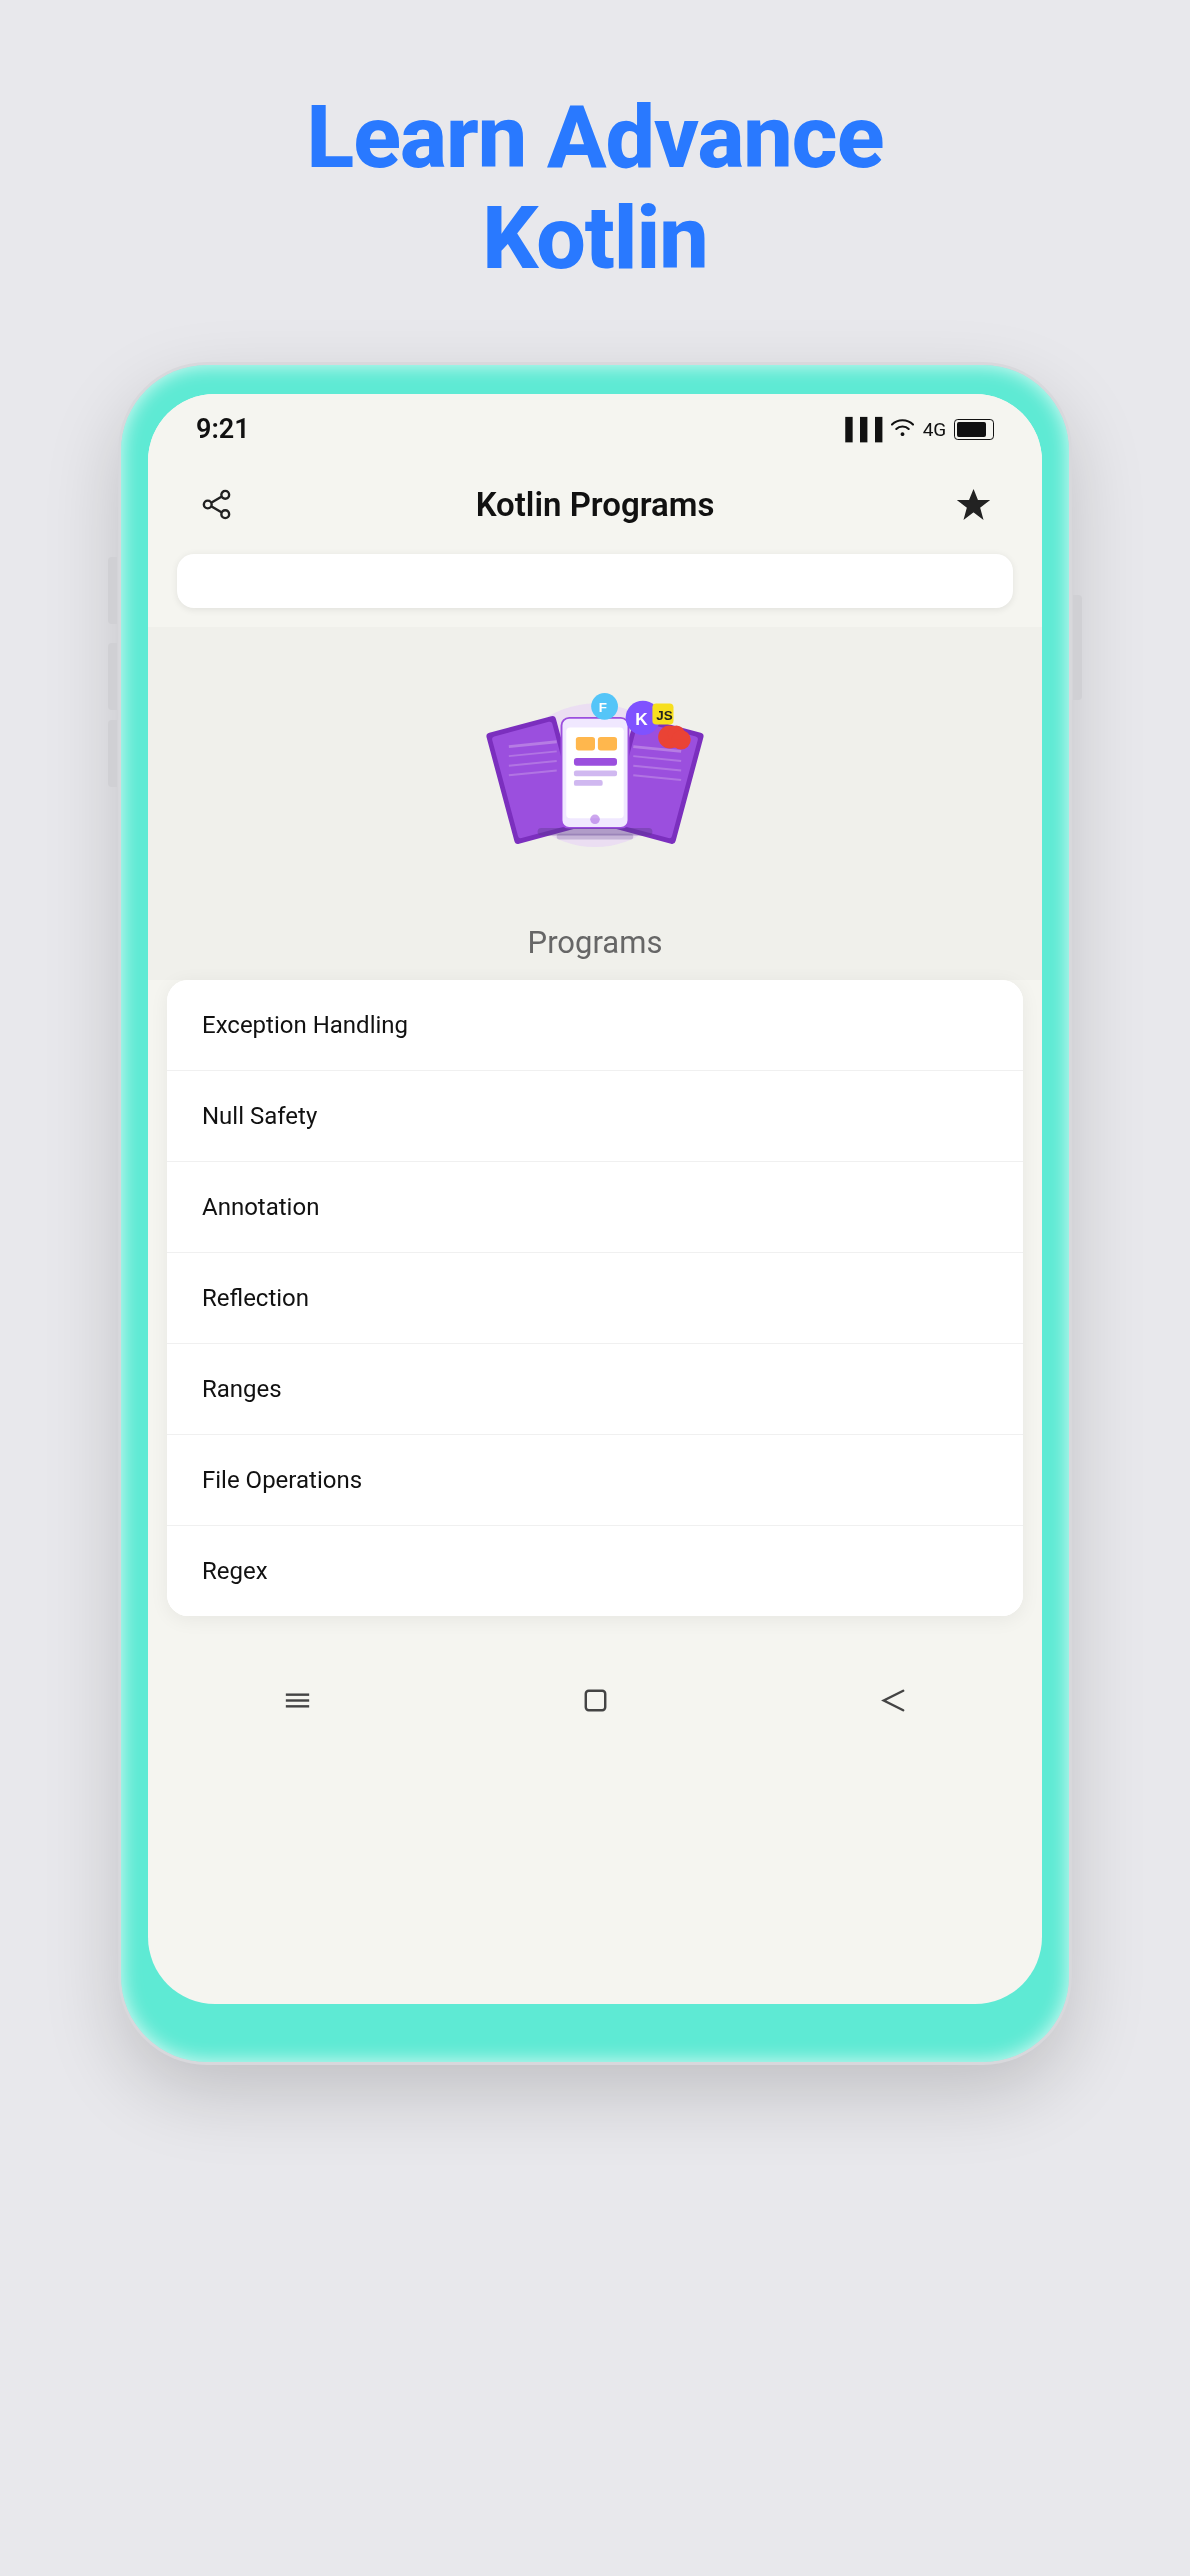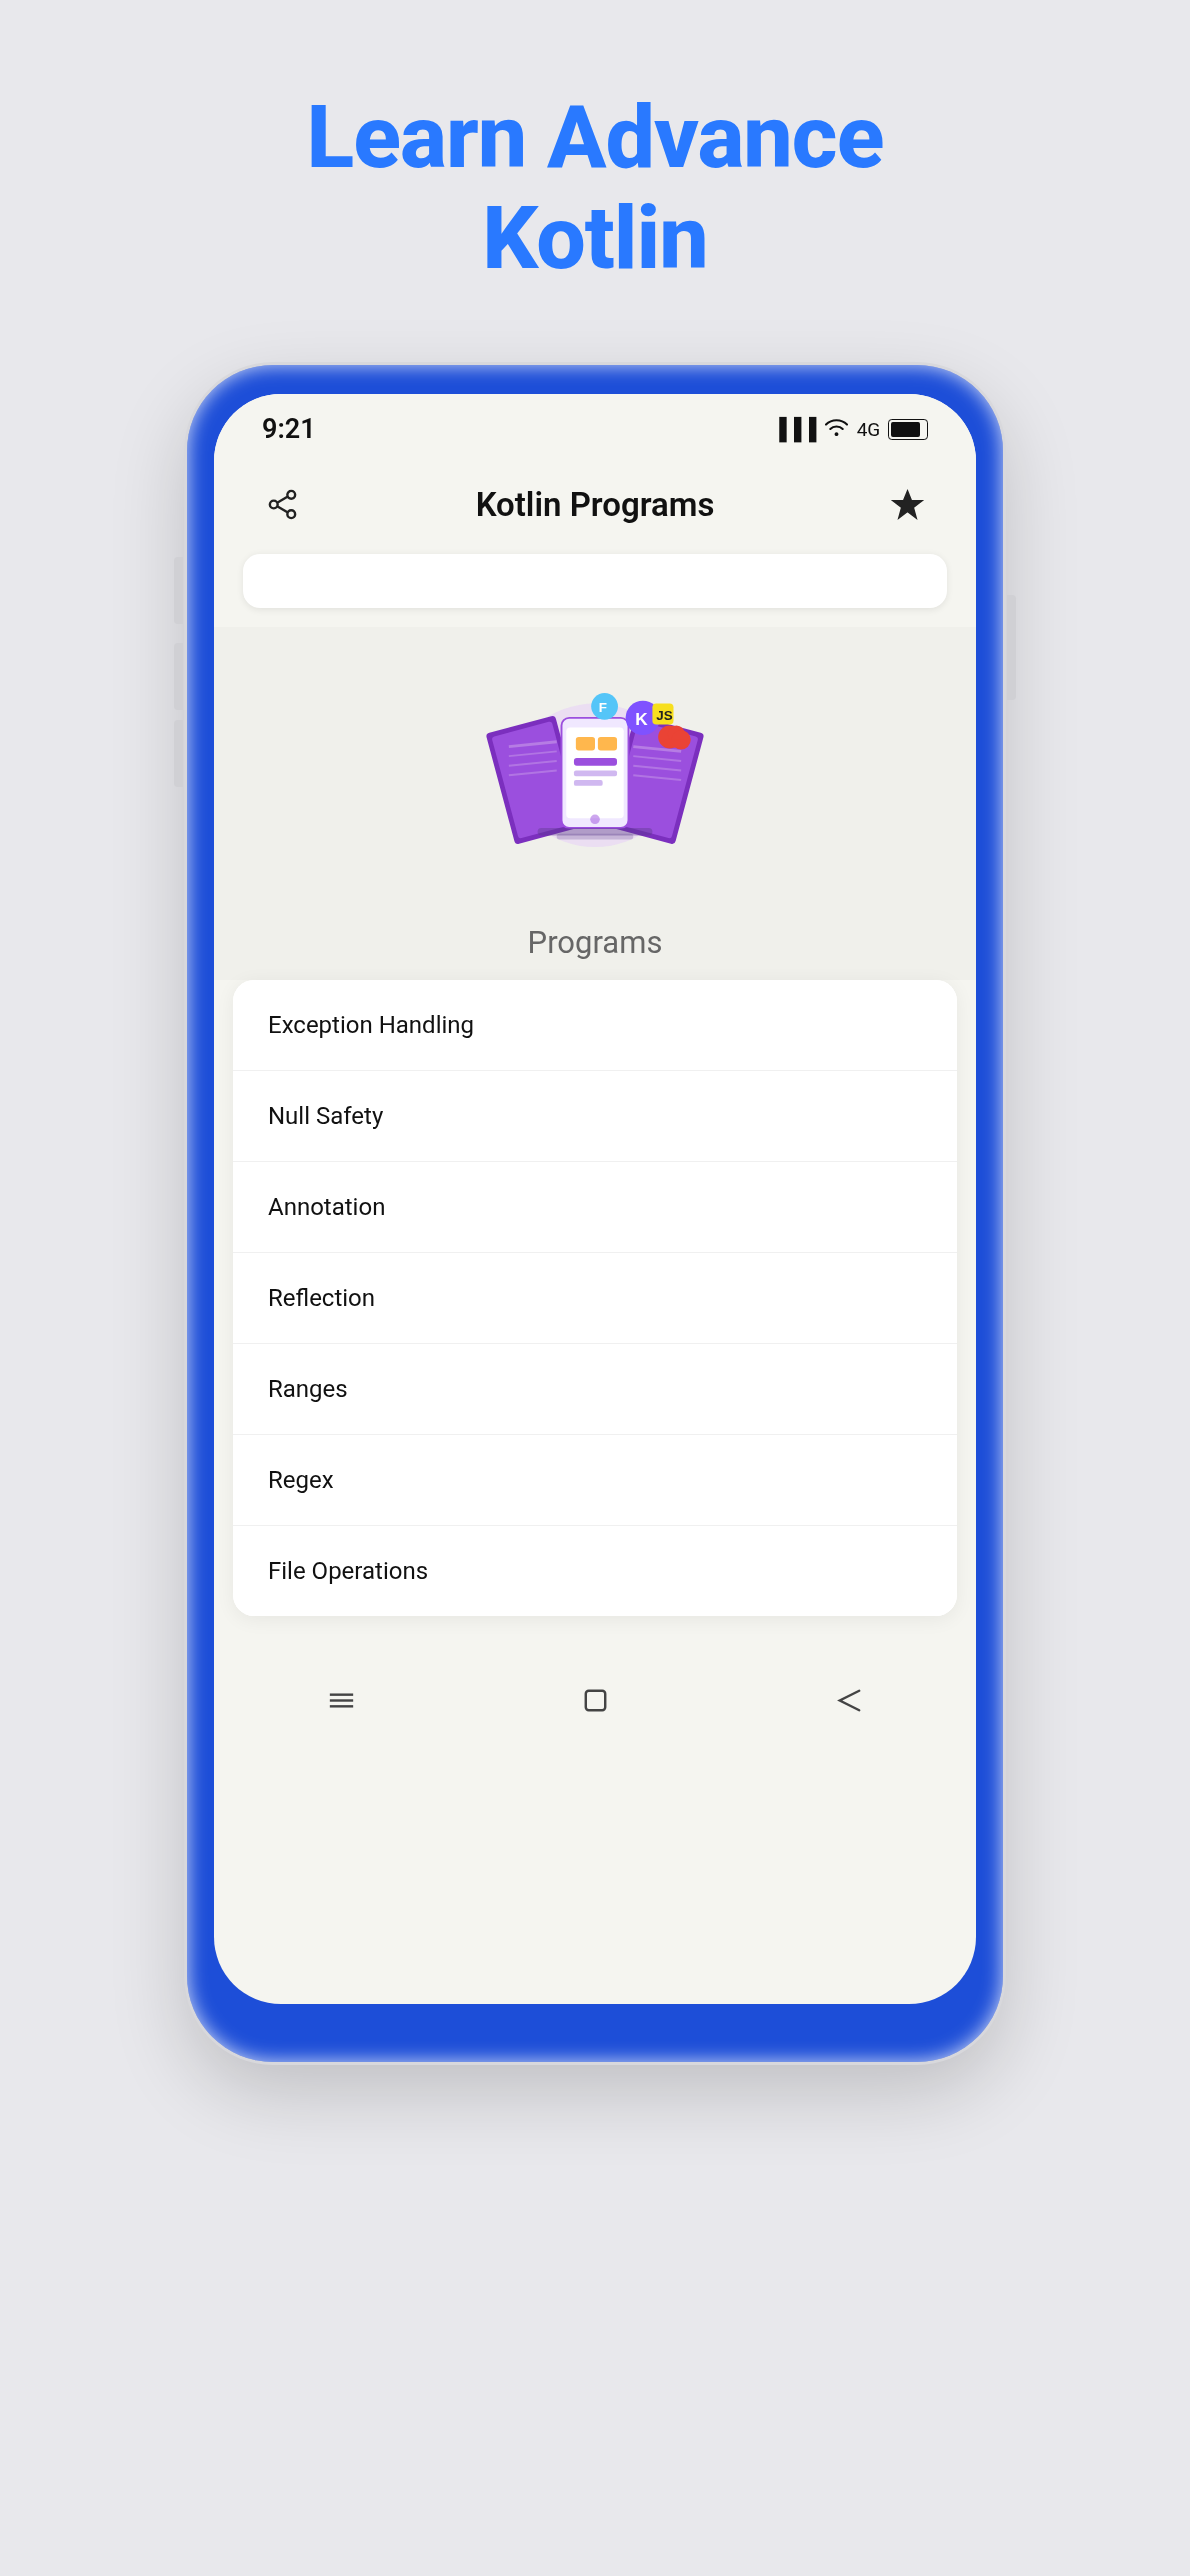--- a/index.html
+++ b/index.html
@@ -24,22 +24,22 @@
       text-align: center;
       color: #2979FF;
       font-size: 88px;
       font-weight: 800;
       line-height: 1.15;
       letter-spacing: -1px;
     }
 
     .phone-wrapper {
       margin-top: 77px;
-      width: 816px;
-      background: #1d4ed8;
+      width: 948px;
+      background: #5eead4;
       border-radius: 86px;
       padding: 29px 27px 58px 27px;
       box-shadow:
         0 0 0 2.9px #d8d8dc,
         0 29px 77px rgba(0,0,0,0.18),
         inset 0 0 19px rgba(255,255,255,0.8);
       position: relative;
     }
 
     
@@ -332,22 +332,22 @@
     </div>
 
     <div class="section-label">Programs</div>
 
     <div class="list-container">
       <div class="list-item">Exception Handling</div>
       <div class="list-item">Null Safety</div>
       <div class="list-item">Annotation</div>
       <div class="list-item">Reflection</div>
       <div class="list-item">Ranges</div>
+      <div class="list-item">File Operations</div>
       <div class="list-item">Regex</div>
-      <div class="list-item">File Operations</div>
     </div>
 
     <div class="nav-bar">
       <div class="nav-btn">
         <svg viewBox="0 0 36 36">
           <line x1="6" y1="18" x2="30" y2="18" stroke="#444" stroke-width="2.5"></line>
           <line x1="6" y1="12" x2="30" y2="12" stroke="#444" stroke-width="2.5"></line>
           <line x1="6" y1="24" x2="30" y2="24" stroke="#444" stroke-width="2.5"></line>
         </svg>
       </div>

